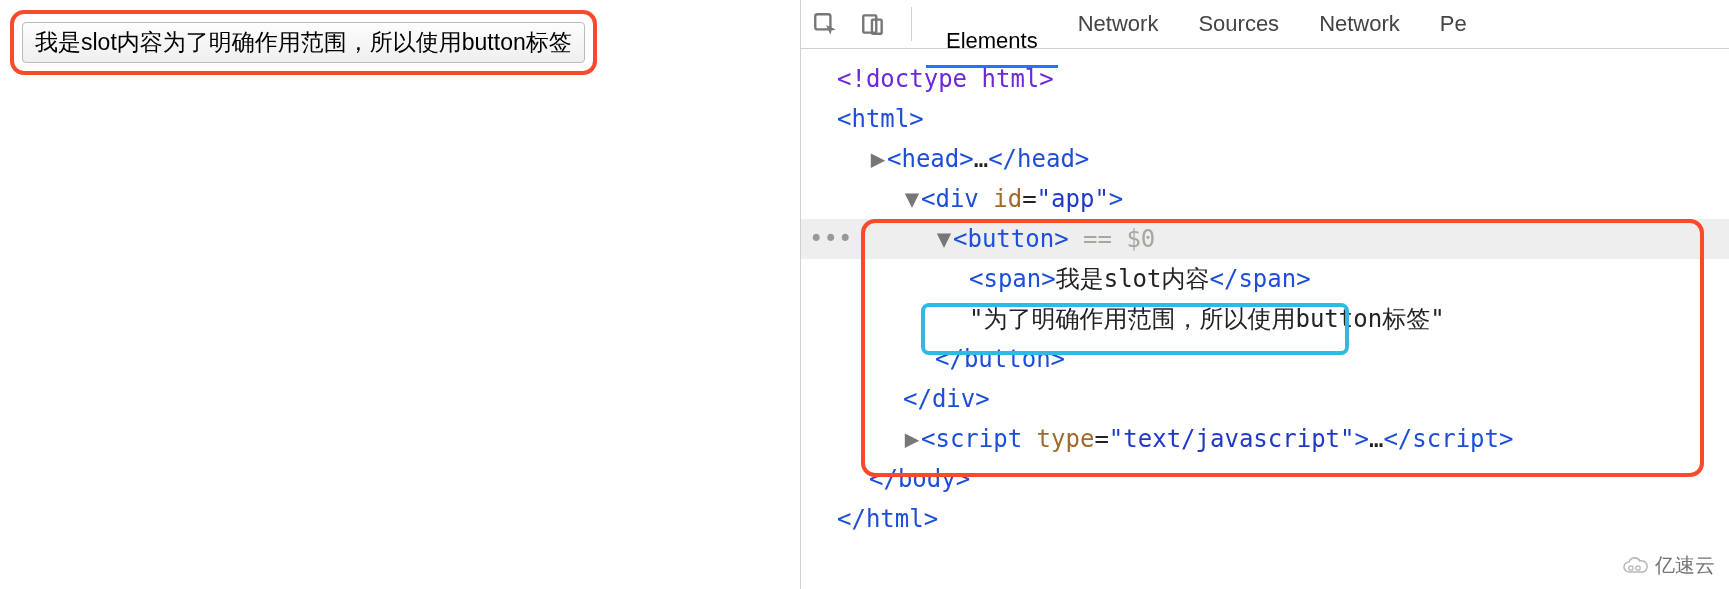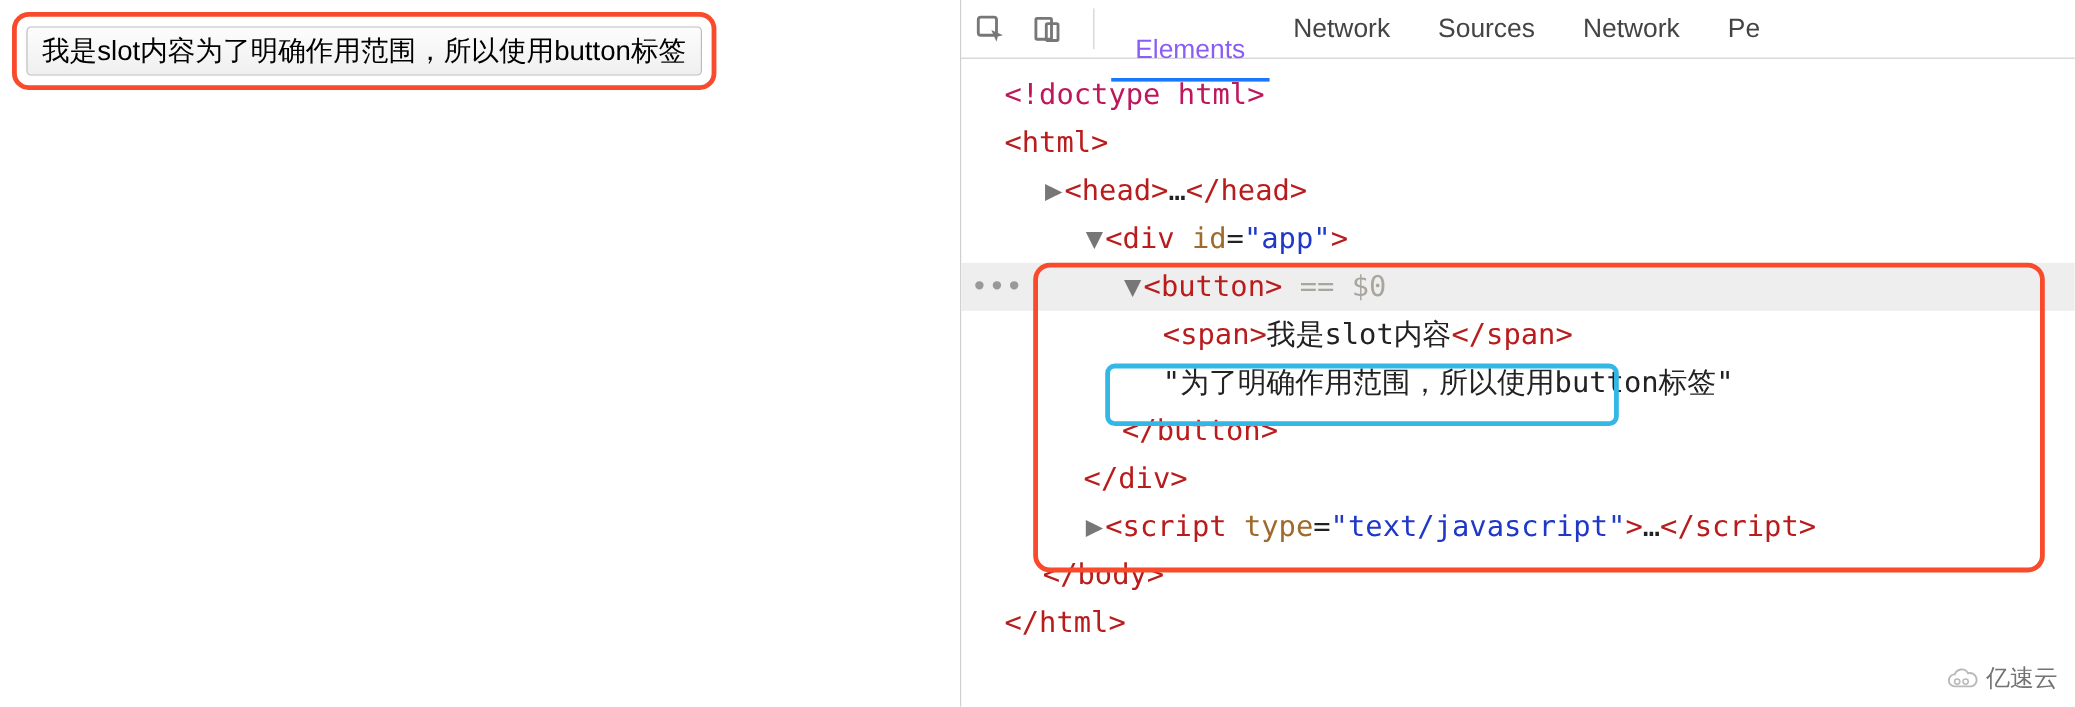--- a/index.html
+++ b/index.html
@@ -29,41 +29,41 @@
   }
   .dt-tabs{
     display:flex;align-items:center;height:48px;
     border-bottom:1px solid #d0d0d0;
     font-size:22px;color:#444;
   }
   .dt-icon{width:28px;height:28px;margin:0 10px;display:flex;align-items:center;justify-content:center;}
   .dt-icon svg{stroke:#777;stroke-width:2.2;fill:none;}
   .dt-sep{width:1px;height:70%;background:#d0d0d0;margin:0 14px;}
   .dt-tab{padding:0 20px;height:100%;display:flex;align-items:center;cursor:default;white-space:nowrap;}
-  .dt-tab.active{color:#8b5cf6;border-bottom:3px solid #1a78ff;padding-bottom:0;margin-bottom:-1px;margin-top:36px;}
+  .dt-tab.active{color:#000000;border-bottom:3px solid #1a78ff;padding-bottom:0;margin-bottom:-1px;margin-top:36px;}
 
   .dom-tree{
     flex:1;position:relative;
     font-family:Menlo,Consolas,monospace;font-size:24px;line-height:40px;
     padding-top:10px;
     overflow:hidden;
   }
   .line{white-space:nowrap;}
   .ind1{padding-left:36px;}
   .ind2{padding-left:68px;}
   .ind3{padding-left:102px;}
   .ind4{padding-left:134px;}
   .ind5{padding-left:168px;}
 
   .arrow{display:inline-block;width:18px;text-align:center;color:#777;user-select:none;}
   .gutter-dots{position:absolute;left:8px;color:#999;font-size:24px;}
 
   
-  .c-gray{color:#be185d;}
-  .c-tag{color:#b91c1c;}
+  .c-gray{color:#6d28d9;}
+  .c-tag{color:#1d4ed8;}
   .c-attr{color:#a06a2c;}
   .c-str{color:#2038c7;}
   .c-text{color:#222;}
   .c-sel{color:#a9a69e;}
 
   .row-sel{background:#eeeeee;}
   .row-sel .line{background:#eeeeee;}
 
   .box-red{
     position:absolute;border:4px solid #f94a2b;border-radius:14px;

